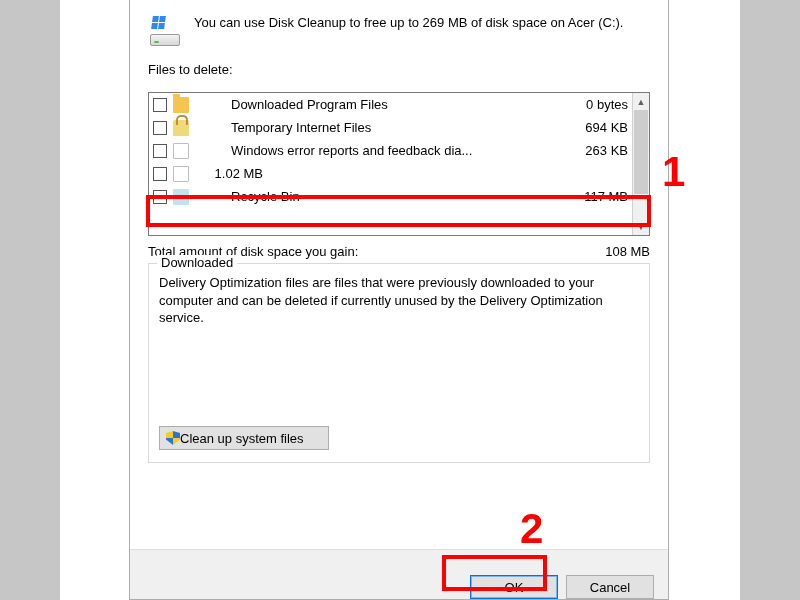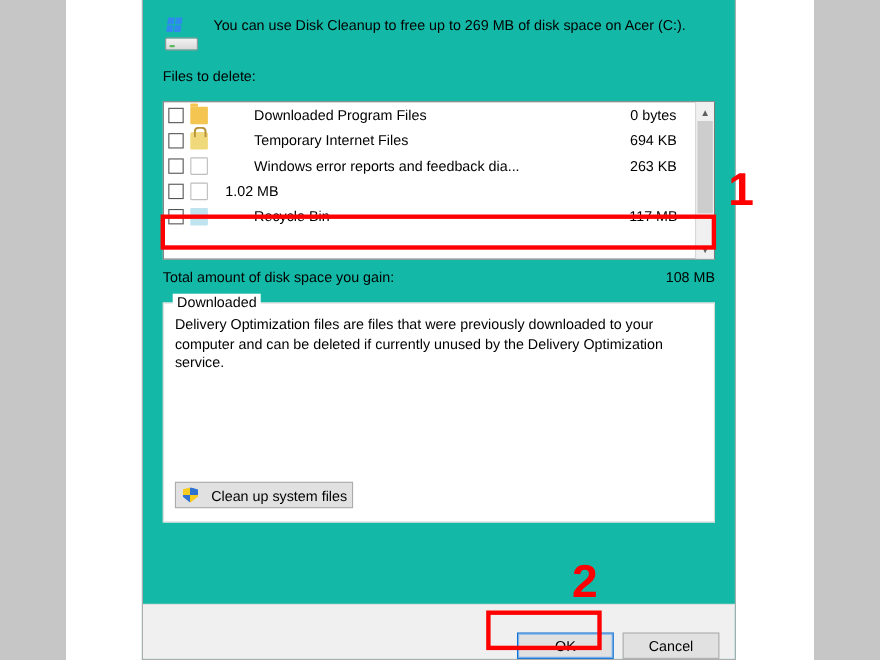--- a/index.html
+++ b/index.html
@@ -23,21 +23,21 @@
       left: 60px; right: 60px;
       top: 0; bottom: 0;
       background: #ffffff;
     }
     .dialog {
       position: absolute;
       left: 129px;
       top: 0;
       width: 540px;
       height: 600px;
-      background: #14b8a6;
+      background: #ffffff;
       border: 1px solid #adadad;
       border-top: none;
       display: flex;
       flex-direction: column;
     }
     .content {
       padding: 14px 18px 10px 18px;
       flex: 1;
       display: flex;
       flex-direction: column;
@@ -115,56 +115,56 @@
     }
     .row-icon { width:16px;height:16px; flex:none; border-radius:1px; }
     .ic-folder { background:#f5c552; position:relative; }
     .ic-folder::before { content:""; position:absolute; left:0; top:-3px; width:7px;height:3px;background:#f5c552;border-radius:1px 1px 0 0; }
     .ic-lock { background:#f0d97b; border-radius:2px 2px 1px 1px; position:relative; }
     .ic-lock::before { content:""; position:absolute; left:3px;top:-5px;width:8px;height:8px;border:2px solid #b89236;border-bottom:none;border-radius:5px 5px 0 0; }
     .ic-doc { background:#fff; border:1px solid #bdbdbd; }
     .ic-page { background:#cfe6fb; border:1px solid #9cc3ea; }
     .ic-recycle { background:#bfe4ef; border-radius:1px; }
     .row-label { flex:1; white-space:nowrap; overflow:hidden; text-overflow:ellipsis;margin-left:36px; }
-    .row-size { width:68px; text-align:center; }
+    .row-size { width:68px; text-align:right; }
     .vscroll {
       width:17px;
       background:#f0f0f0;
       border-left:1px solid #d0d0d0;
       display:flex;flex-direction:column;
     }
     .vs-btn {
       height:17px;
       background:#f0f0f0;
       display:flex;align-items:center;justify-content:center;
       font-size:9px;color:#606060;
     }
     .vs-track { flex:1; background:#f0f0f0; position:relative; }
     .vs-thumb { position:absolute; left:1px; right:1px; top:0; height:78%; background:#cdcdcd; }
     .total-row {
       display:flex; justify-content:space-between;
-      margin-top:8px; margin-bottom:16px; color:#000;
+      margin-top:8px; margin-bottom:4px; color:#000;
     }
     .desc-group {
       border:1px solid #d9d9d9;
       padding:10px 10px 12px 10px;
       position: relative;
       background:#fff;
       height: 200px;
     }
     .desc-group .legend {
       position:absolute; top:-9px; left:8px;
       background:#fff; padding:0 4px; font-size:13px; color:#000;
     }
     .desc-text { color:#000; line-height:1.35; }
     .sysfiles-btn {
       position:absolute; left:10px; bottom:12px;
-      height:24px; padding:0 4px 0 6px;
+      height:24px; padding:0 24px 0 6px;
       background:#e1e1e1; border:1px solid #adadad;
-      display:flex; align-items:center; gap:12px;
+      display:flex; align-items:center; gap:0;
       font-family:inherit; font-size:13px;
     }
     .shield {
       width:14px;height:14px; position:relative;
     }
     .shield::before {
       content:""; position:absolute; inset:0;
       background: conic-gradient(#2e72d2 0 25%, #f7cc1f 0 50%, #2e72d2 0 75%, #f7cc1f 0 100%);
       clip-path: polygon(50% 0, 100% 15%, 100% 60%, 50% 100%, 0 60%, 0 15%);
     }

